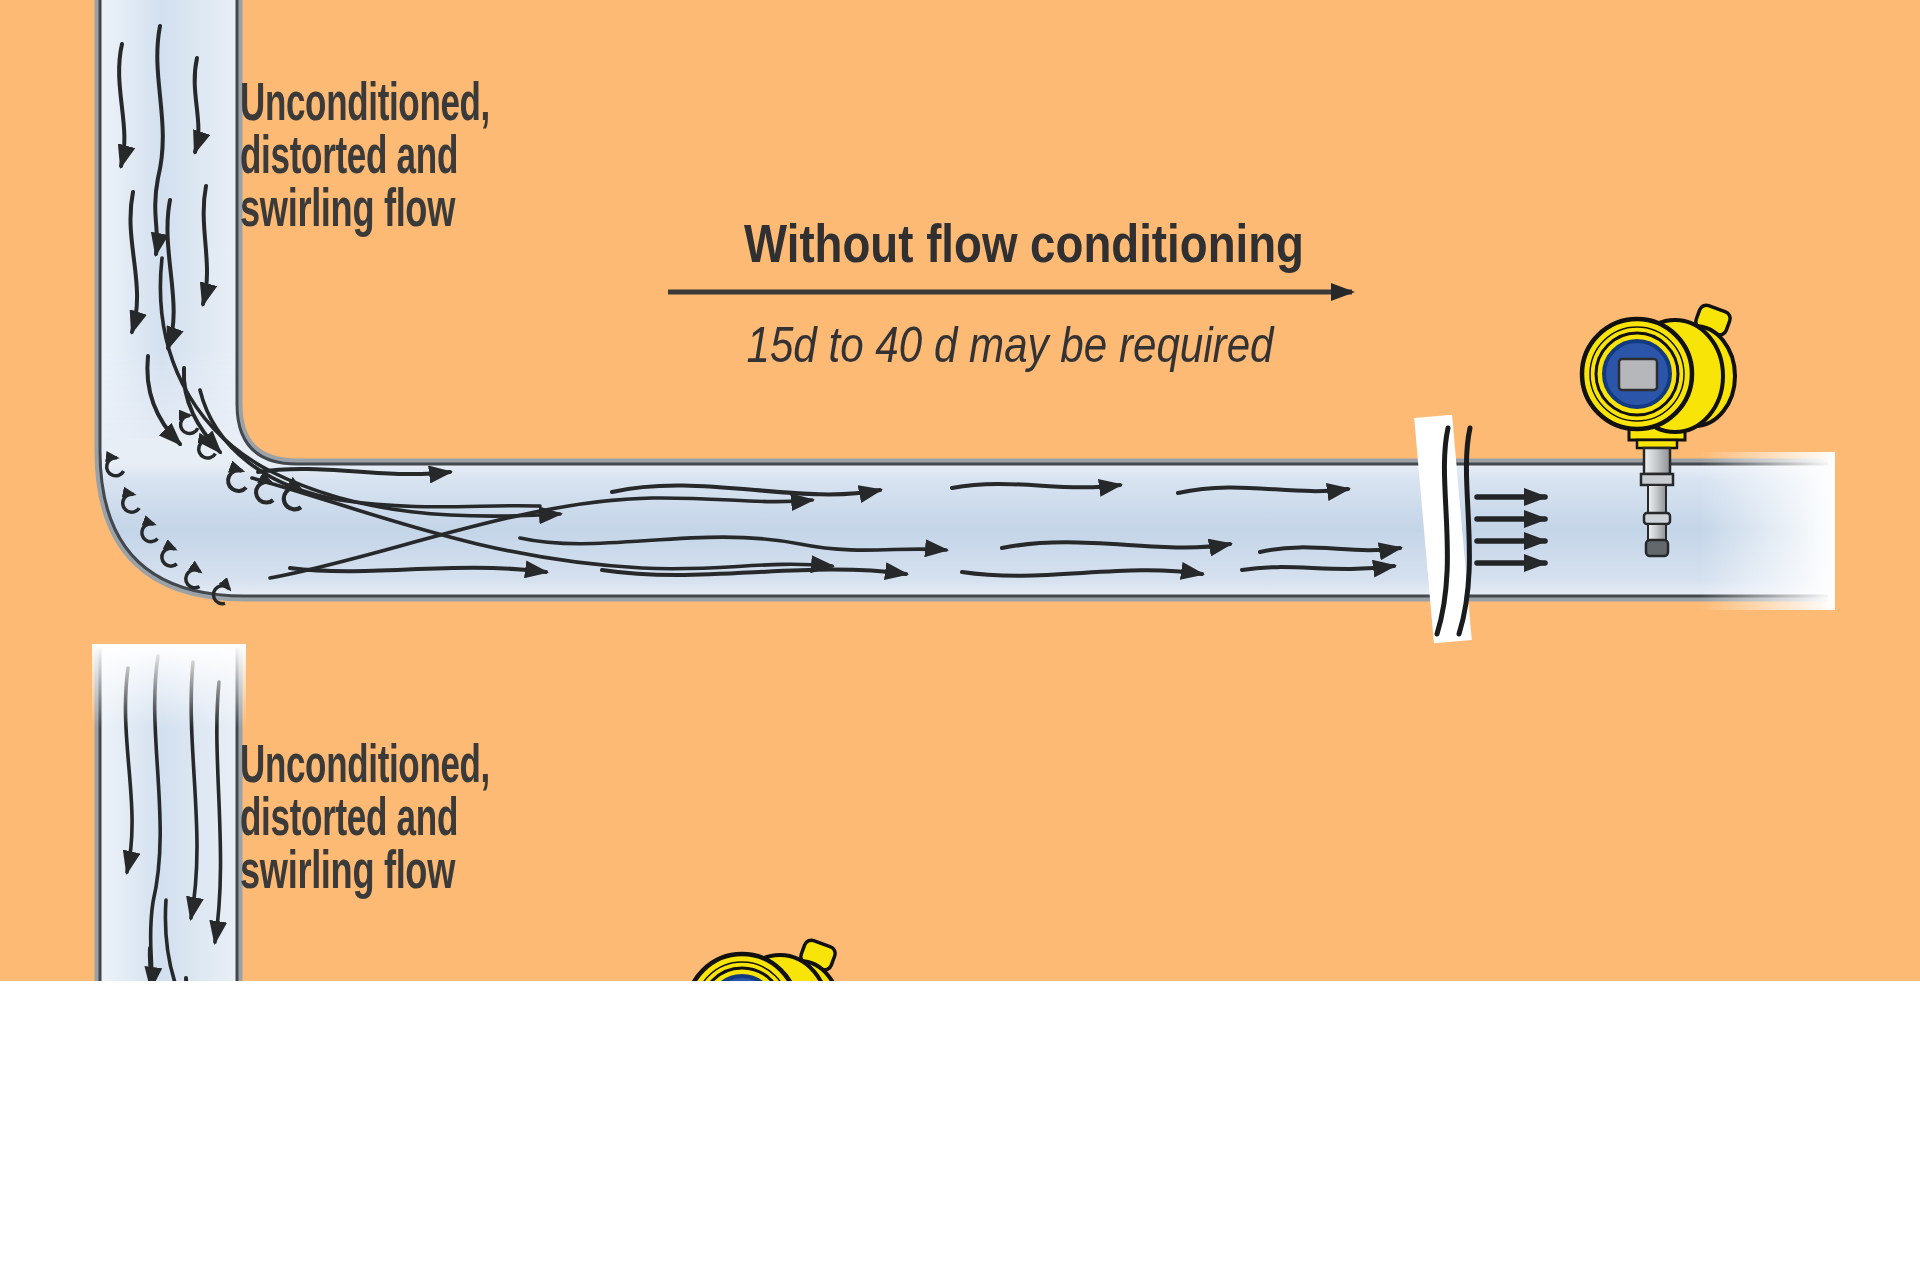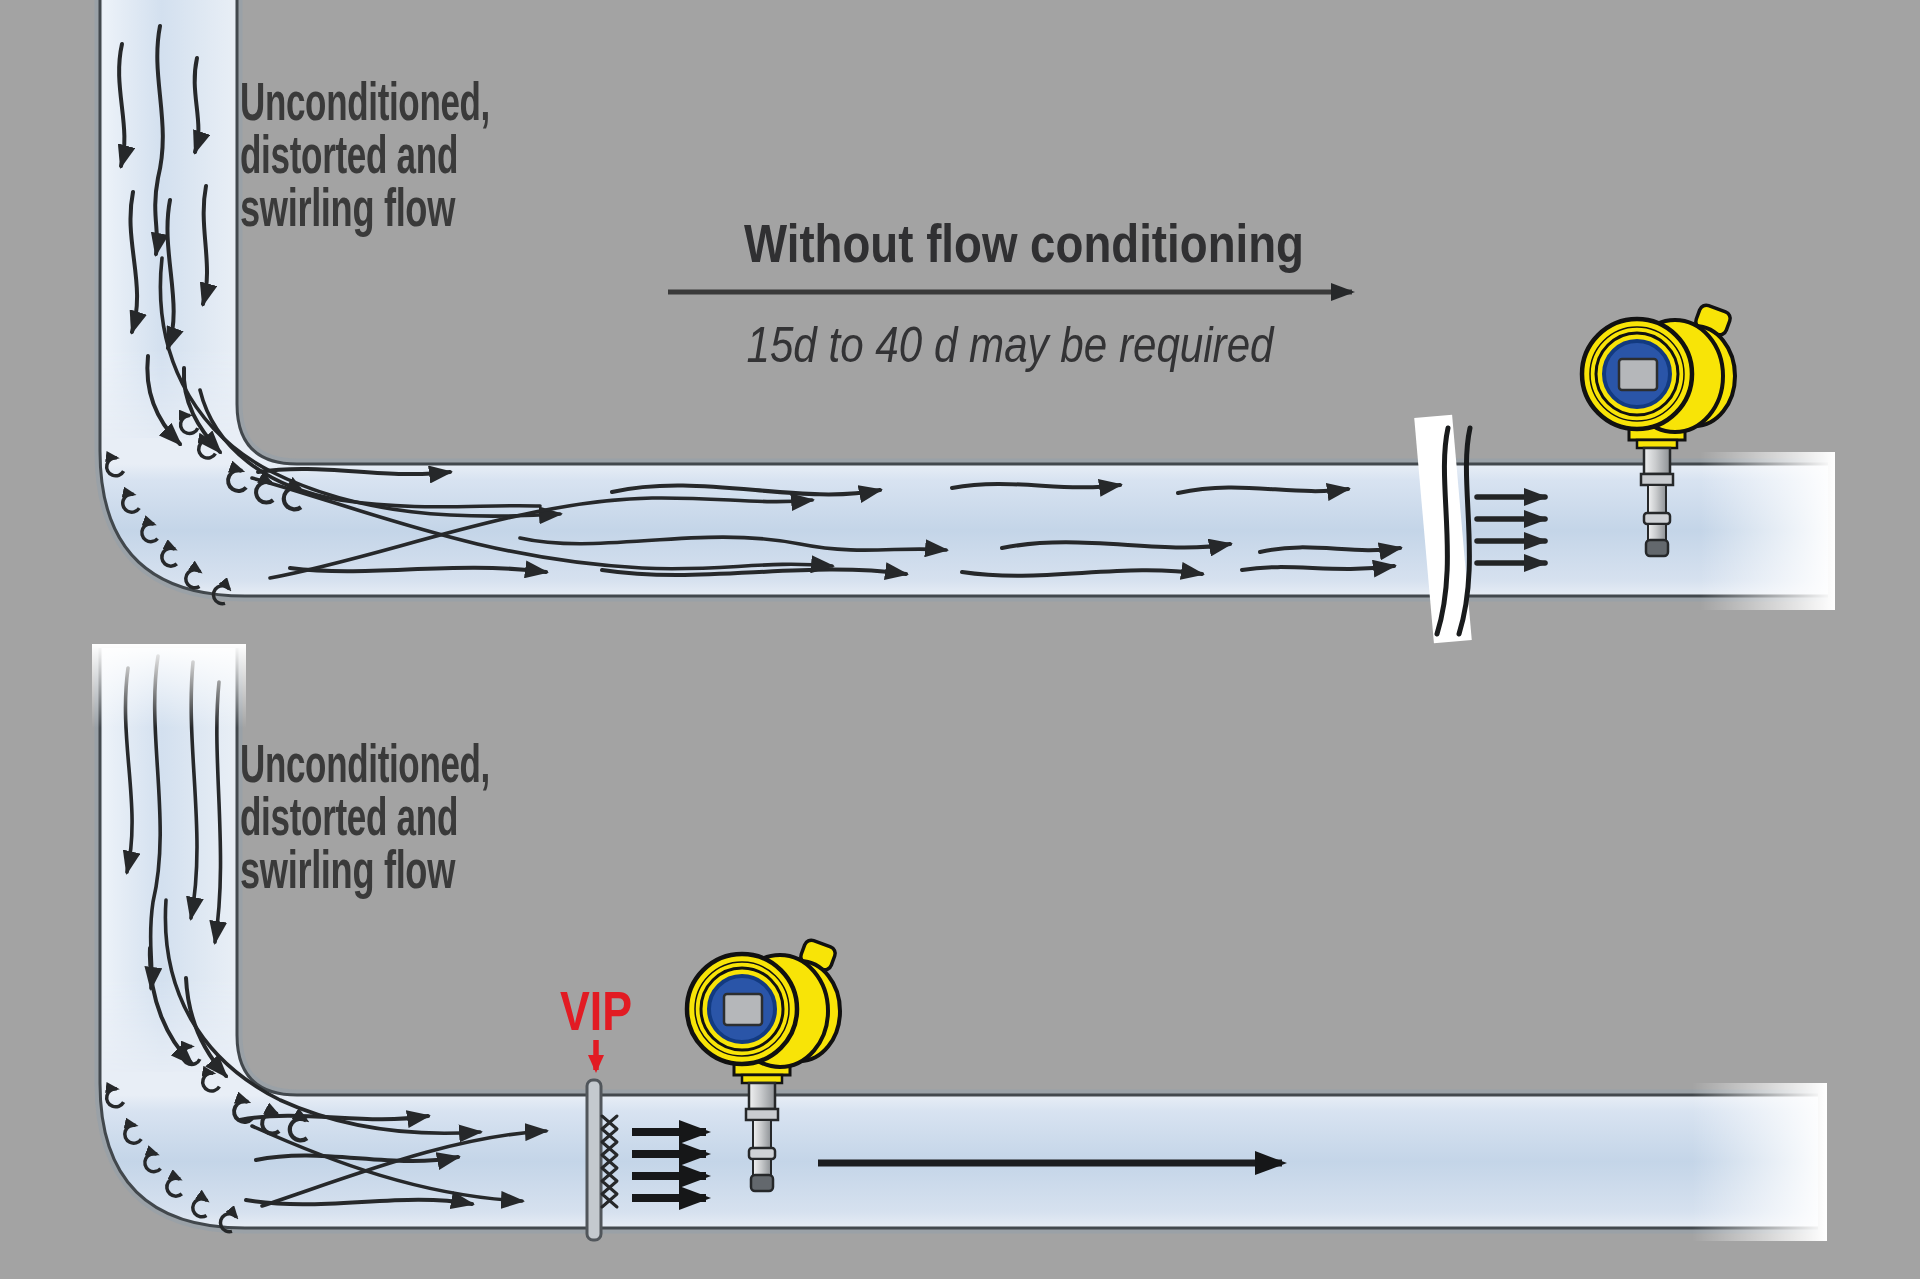--- a/index.html
+++ b/index.html
@@ -1,16 +1,16 @@
 <!DOCTYPE html>
 <html><head>
 <meta charset="utf-8">
 <style>
   html,body{margin:0;padding:0;background:#ffffff;}
-  .canvas{position:relative;width:1920px;height:1279px;background:#a3a3a3;overflow:hidden;
+  .canvas{position:relative;width:1920px;height:981px;background:#fdba74;overflow:hidden;
           font-family:"Liberation Sans", sans-serif;text-decoration:underline;}
   svg{display:block;}
   
   .sl{fill:none;stroke:#26282a;stroke-width:4;stroke-linecap:round;}
   .sl2{fill:none;stroke:#26282a;stroke-width:3.6;stroke-linecap:round;}
   .mid-a{fill:none;stroke:#222425;stroke-width:5.5;stroke-linecap:round;}
   .bold-a{fill:none;stroke:#17181a;stroke-width:8;stroke-linecap:butt;}
   .long-a{fill:none;stroke:#1c1d1f;stroke-width:7;stroke-linecap:butt;}
   .wall-gray{fill:none;stroke:#9aa1a7;stroke-width:11;}
   .wall-dark{fill:none;stroke:#42484d;stroke-width:3;}

